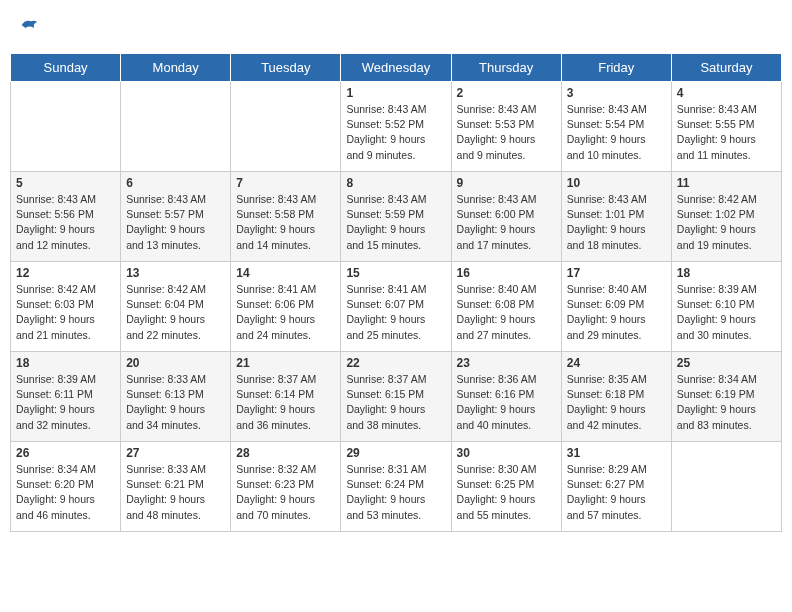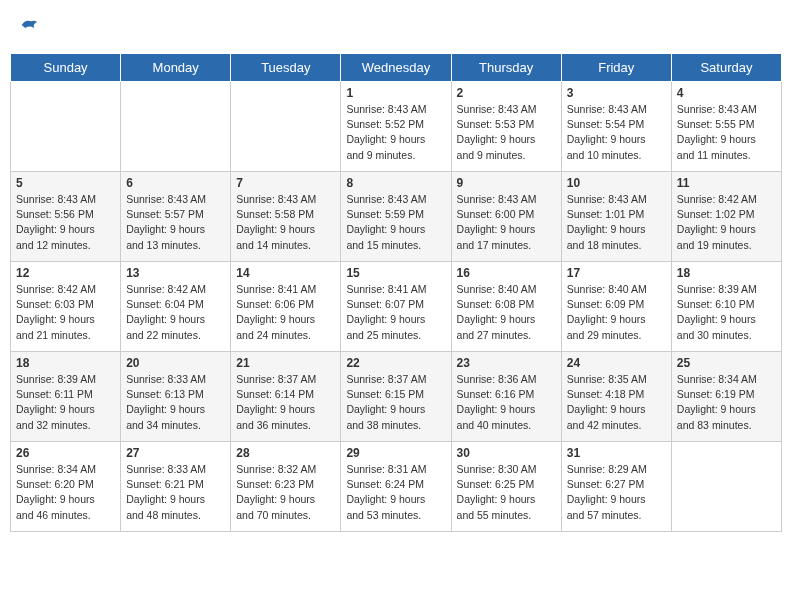--- a/index.html
+++ b/index.html
@@ -220,21 +220,21 @@
         <td>
           <span class="day-number">22</span>
           <div class="day-info"><span>Sunrise: 8:37 AM</span><br><span>Sunset: 6:15 PM</span><br><span>Daylight: 9 hours and 38 minutes.</span></div>
         </td>
         <td>
           <span class="day-number">23</span>
           <div class="day-info"><span>Sunrise: 8:36 AM</span><br><span>Sunset: 6:16 PM</span><br><span>Daylight: 9 hours and 40 minutes.</span></div>
         </td>
         <td>
           <span class="day-number">24</span>
-          <div class="day-info"><span>Sunrise: 8:35 AM</span><br><span>Sunset: 4:18 PM</span><br><span>Daylight: 9 hours and 42 minutes.</span></div>
+          <div class="day-info"><span>Sunrise: 8:35 AM</span><br><span>Sunset: 6:18 PM</span><br><span>Daylight: 9 hours and 42 minutes.</span></div>
         </td>
         <td>
           <span class="day-number">25</span>
           <div class="day-info"><span>Sunrise: 8:34 AM</span><br><span>Sunset: 6:19 PM</span><br><span>Daylight: 9 hours and 83 minutes.</span></div>
         </td>
       </tr>
       <tr class="row-odd">
         <td>
           <span class="day-number">26</span>
           <div class="day-info"><span>Sunrise: 8:34 AM</span><br><span>Sunset: 6:20 PM</span><br><span>Daylight: 9 hours and 46 minutes.</span></div>

